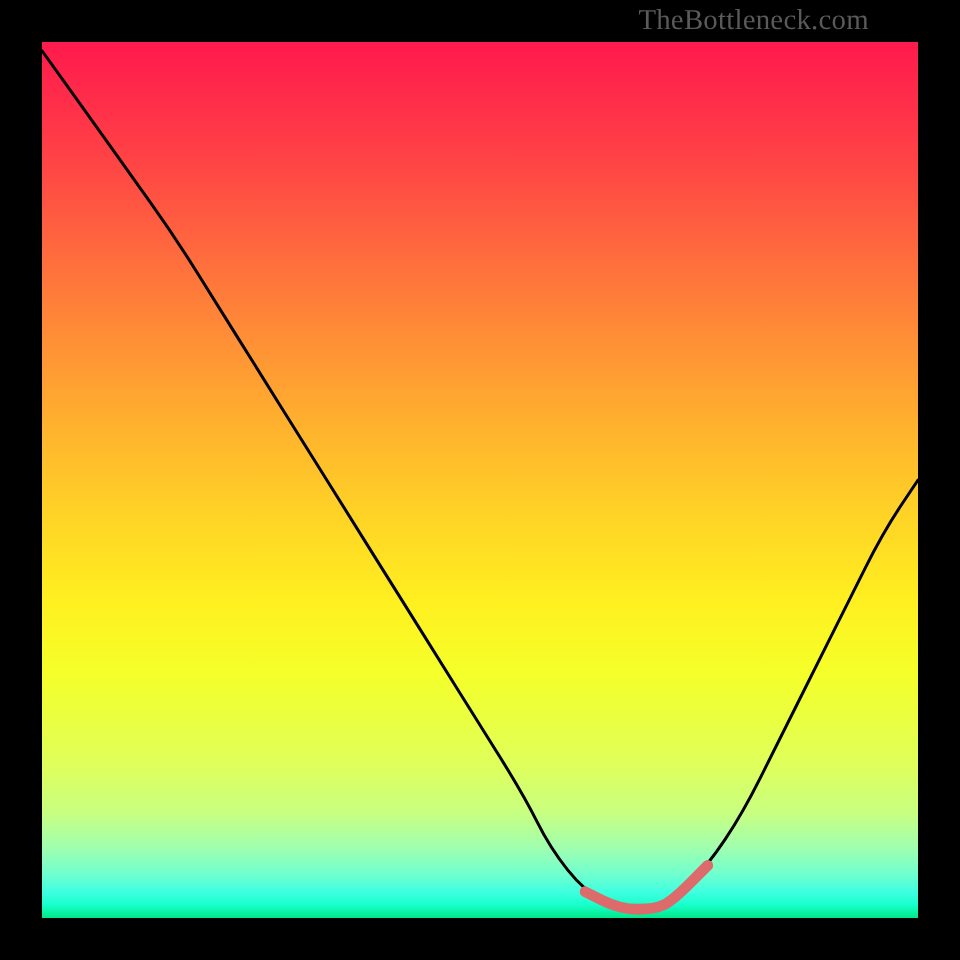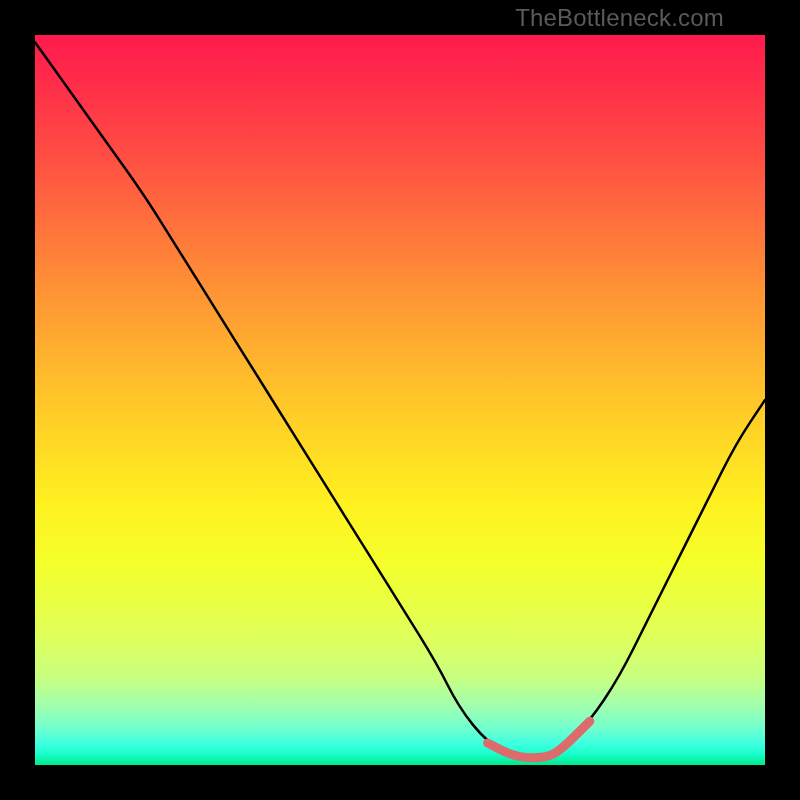--- a/index.html
+++ b/index.html
@@ -9,20 +9,21 @@
     height: 800px;
     overflow: hidden;
     background: #000;
     font-family: Arial, Helvetica, sans-serif;
   }
   .frame {
     position: relative;
     width: 736px;
     height: 800px;
     background: #000;
+    font-family: Liberation Serif, serif;
   }
   .plot-area {
     position: absolute;
     left: 35px;
     top: 35px;
     width: 730px;
     height: 730px;
     overflow: hidden;
   }
   .gradient {

